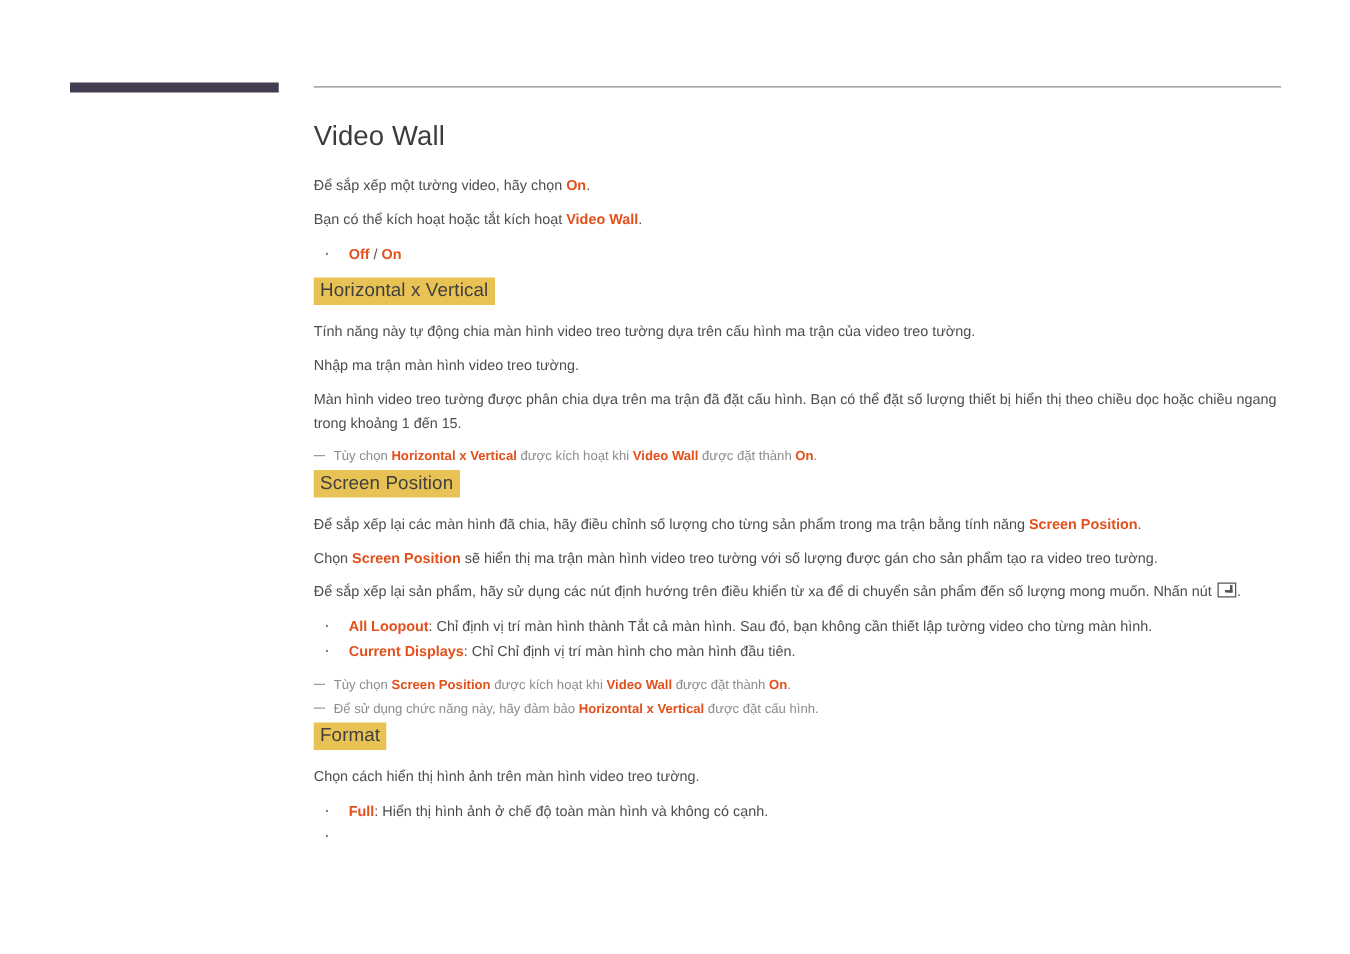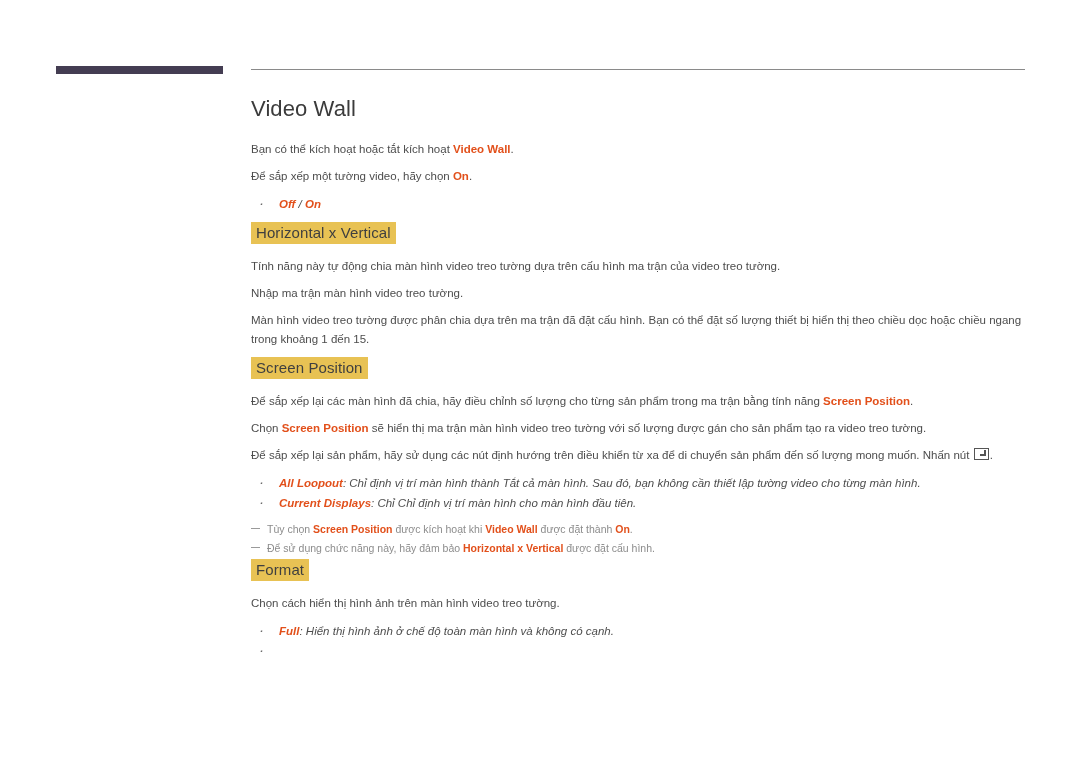--- a/index.html
+++ b/index.html
@@ -58,21 +58,20 @@
     color:#4d4d4d;
   }
   p.para:last-child{margin-bottom:0;}
 
   .accent{color:#e2501b;font-weight:bold;}
 
   ul.bullets{
     list-style:none;
     margin:0 0 8px 0;
     padding:0;
-    font-style:italic;
   }
   ul.bullets li{
     position:relative;
     font-size:11.5px;
     line-height:20px;
     padding-left:28px;
     color:#4d4d4d;
   }
   ul.bullets li:before{
     content:"\00B7";
@@ -127,29 +126,30 @@
 <div class="page">
 
   <div class="topbar-left"></div>
   <div class="topbar-rule"></div>
 
   <div class="content">
 
     <h1 class="page-title">Video Wall</h1>
 
     <div>
+      <p class="para"><span>Để sắp xếp một tường video, hãy chọn </span><span class="accent">On</span><span>.</span></p>
       <p class="para"><span>Bạn có thể kích hoạt hoặc tắt kích hoạt </span><span class="accent">Video Wall</span><span>.</span></p>
-      <p class="para"><span>Để sắp xếp một tường video, hãy chọn </span><span class="accent">On</span><span>.</span></p>
       <ul class="bullets">
         <li><span class="accent">Off</span><span> / </span><span class="accent">On</span></li>
       </ul>
     </div>
 
     <div id="sections-host">
         <div class="section"><h2 class="section-title">Horizontal x Vertical</h2><p class="para">Tính năng này tự động chia màn hình video treo tường dựa trên cấu hình ma trận của video treo tường.</p><p class="para">Nhập ma trận màn hình video treo tường.</p><p class="para">Màn hình video treo tường được phân chia dựa trên ma trận đã đặt cấu hình. Bạn có thể đặt số lượng thiết bị hiển thị theo chiều dọc hoặc chiều ngang trong khoảng 1 đến 15.</p><div class="notes">
+            <div class="note"><span>Tùy chọn </span><span class="accent">Horizontal x Vertical</span><span> được kích hoạt khi </span><span class="accent">Video Wall</span><span> được đặt thành </span><span class="accent">On</span><span>.</span></div>
           </div></div>
         <div class="section"><h2 class="section-title">Screen Position</h2><p class="para"><span>Để sắp xếp lại các màn hình đã chia, hãy điều chỉnh số lượng cho từng sản phẩm trong ma trận bằng tính năng </span><span class="accent">Screen Position</span><span>.</span></p><p class="para"><span>Chọn </span><span class="accent">Screen Position</span><span> sẽ hiển thị ma trận màn hình video treo tường với số lượng được gán cho sản phẩm tạo ra video treo tường.</span></p><p class="para"><span>Để sắp xếp lại sản phẩm, hãy sử dụng các nút định hướng trên điều khiển từ xa để di chuyển sản phẩm đến số lượng mong muốn. Nhấn nút </span><span class="enter-key"></span><span>.</span></p><ul class="bullets">
             <li><span class="accent">All Loopout</span><span>: </span><span>Chỉ định vị trí màn hình thành Tắt cả màn hình. Sau đó, bạn không cần thiết lập tường video cho từng màn hình.</span></li>
             <li><span class="accent">Current Displays</span><span>: </span><span>Chỉ Chỉ định vị trí màn hình cho màn hình đầu tiên.</span></li>
           </ul><div class="notes">
             <div class="note"><span>Tùy chọn </span><span class="accent">Screen Position</span><span> được kích hoạt khi </span><span class="accent">Video Wall</span><span> được đặt thành </span><span class="accent">On</span><span>.</span></div>
             <div class="note"><span>Để sử dụng chức năng này, hãy đảm bảo </span><span class="accent">Horizontal x Vertical</span><span> được đặt cấu hình.</span></div>
           </div></div>
         <div class="section"><h2 class="section-title">Format</h2><p class="para">Chọn cách hiển thị hình ảnh trên màn hình video treo tường.</p><ul class="bullets">
             <li><span class="accent">Full</span><span>: </span><span>Hiển thị hình ảnh ở chế độ toàn màn hình và không có cạnh.</span></li>

